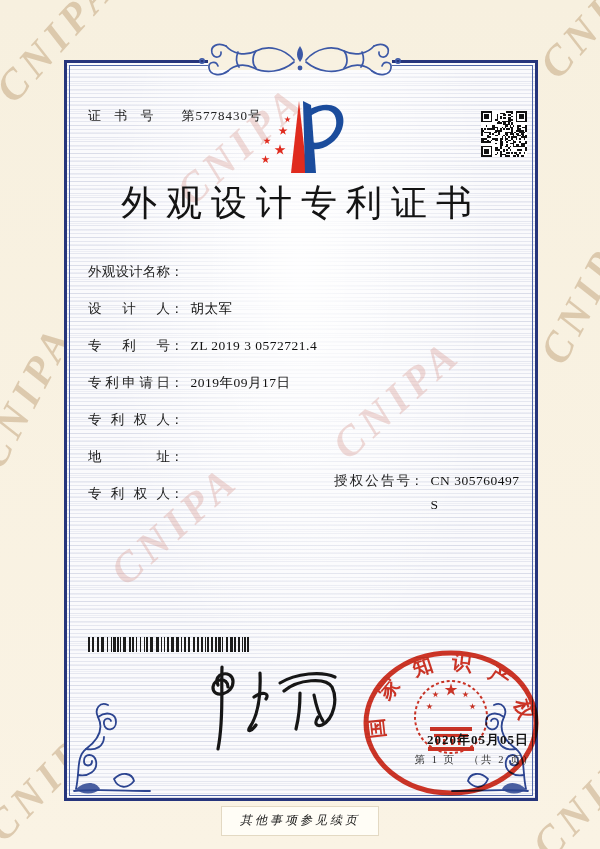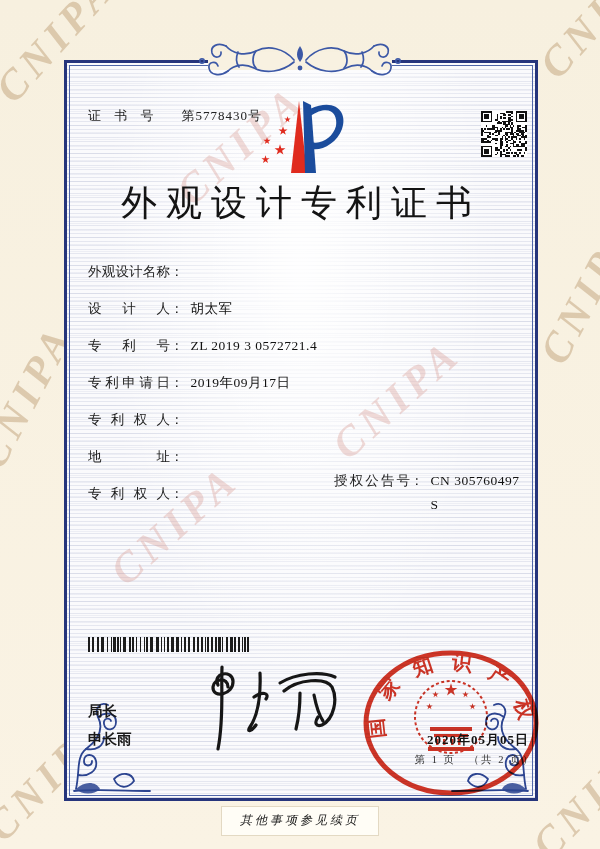--- a/index.html
+++ b/index.html
@@ -446,24 +446,20 @@
           <span class="flabel">授权公告号</span>
             <span class="fcolon">：</span>
             <span class="fvalue">CN 305760497 S</span>
         </span>
       </div>
     </div>
 
 
     <div class="barcode" style="background-image: linear-gradient(90deg, rgb(28, 28, 28) 0px, rgb(28, 28, 28) 2px, rgba(0, 0, 0, 0) 2px, rgba(0, 0, 0, 0) 4px, rgb(28, 28, 28) 4px, rgb(28, 28, 28) 6px, rgba(0, 0, 0, 0) 6px, rgba(0, 0, 0, 0) 9px, rgb(28, 28, 28) 9px, rgb(28, 28, 28) 11px, rgba(0, 0, 0, 0) 11px, rgba(0, 0, 0, 0) 13px, rgb(28, 28, 28) 13px, rgb(28, 28, 28) 16px, rgba(0, 0, 0, 0) 16px, rgba(0, 0, 0, 0) 19px, rgb(28, 28, 28) 19px, rgb(28, 28, 28) 20px, rgba(0, 0, 0, 0) 20px, rgba(0, 0, 0, 0) 23px, rgb(28, 28, 28) 23px, rgb(28, 28, 28) 24px, rgba(0, 0, 0, 0) 24px, rgba(0, 0, 0, 0) 25px, rgb(28, 28, 28) 25px, rgb(28, 28, 28) 28px, rgba(0, 0, 0, 0) 28px, rgba(0, 0, 0, 0) 29px, rgb(28, 28, 28) 29px, rgb(28, 28, 28) 31px, rgba(0, 0, 0, 0) 31px, rgba(0, 0, 0, 0) 32px, rgb(28, 28, 28) 32px, rgb(28, 28, 28) 33px, rgba(0, 0, 0, 0) 33px, rgba(0, 0, 0, 0) 35px, rgb(28, 28, 28) 35px, rgb(28, 28, 28) 38px, rgba(0, 0, 0, 0) 38px, rgba(0, 0, 0, 0) 41px, rgb(28, 28, 28) 41px, rgb(28, 28, 28) 43px, rgba(0, 0, 0, 0) 43px, rgba(0, 0, 0, 0) 44px, rgb(28, 28, 28) 44px, rgb(28, 28, 28) 46px, rgba(0, 0, 0, 0) 46px, rgba(0, 0, 0, 0) 48px, rgb(28, 28, 28) 48px, rgb(28, 28, 28) 49px, rgba(0, 0, 0, 0) 49px, rgba(0, 0, 0, 0) 52px, rgb(28, 28, 28) 52px, rgb(28, 28, 28) 53px, rgba(0, 0, 0, 0) 53px, rgba(0, 0, 0, 0) 56px, rgb(28, 28, 28) 56px, rgb(28, 28, 28) 57px, rgba(0, 0, 0, 0) 57px, rgba(0, 0, 0, 0) 58px, rgb(28, 28, 28) 58px, rgb(28, 28, 28) 60px, rgba(0, 0, 0, 0) 60px, rgba(0, 0, 0, 0) 62px, rgb(28, 28, 28) 62px, rgb(28, 28, 28) 65px, rgba(0, 0, 0, 0) 65px, rgba(0, 0, 0, 0) 68px, rgb(28, 28, 28) 68px, rgb(28, 28, 28) 71px, rgba(0, 0, 0, 0) 71px, rgba(0, 0, 0, 0) 73px, rgb(28, 28, 28) 73px, rgb(28, 28, 28) 74px, rgba(0, 0, 0, 0) 74px, rgba(0, 0, 0, 0) 76px, rgb(28, 28, 28) 76px, rgb(28, 28, 28) 77px, rgba(0, 0, 0, 0) 77px, rgba(0, 0, 0, 0) 79px, rgb(28, 28, 28) 79px, rgb(28, 28, 28) 81px, rgba(0, 0, 0, 0) 81px, rgba(0, 0, 0, 0) 83px, rgb(28, 28, 28) 83px, rgb(28, 28, 28) 86px, rgba(0, 0, 0, 0) 86px, rgba(0, 0, 0, 0) 88px, rgb(28, 28, 28) 88px, rgb(28, 28, 28) 91px, rgba(0, 0, 0, 0) 91px, rgba(0, 0, 0, 0) 93px, rgb(28, 28, 28) 93px, rgb(28, 28, 28) 94px, rgba(0, 0, 0, 0) 94px, rgba(0, 0, 0, 0) 96px, rgb(28, 28, 28) 96px, rgb(28, 28, 28) 98px, rgba(0, 0, 0, 0) 98px, rgba(0, 0, 0, 0) 100px, rgb(28, 28, 28) 100px, rgb(28, 28, 28) 102px, rgba(0, 0, 0, 0) 102px, rgba(0, 0, 0, 0) 105px, rgb(28, 28, 28) 105px, rgb(28, 28, 28) 107px, rgba(0, 0, 0, 0) 107px, rgba(0, 0, 0, 0) 109px, rgb(28, 28, 28) 109px, rgb(28, 28, 28) 111px, rgba(0, 0, 0, 0) 111px, rgba(0, 0, 0, 0) 113px, rgb(28, 28, 28) 113px, rgb(28, 28, 28) 115px, rgba(0, 0, 0, 0) 115px, rgba(0, 0, 0, 0) 117px, rgb(28, 28, 28) 117px, rgb(28, 28, 28) 118px, rgba(0, 0, 0, 0) 118px, rgba(0, 0, 0, 0) 119px, rgb(28, 28, 28) 119px, rgb(28, 28, 28) 121px, rgba(0, 0, 0, 0) 121px, rgba(0, 0, 0, 0) 123px, rgb(28, 28, 28) 123px, rgb(28, 28, 28) 125px, rgba(0, 0, 0, 0) 125px, rgba(0, 0, 0, 0) 127px, rgb(28, 28, 28) 127px, rgb(28, 28, 28) 129px, rgba(0, 0, 0, 0) 129px, rgba(0, 0, 0, 0) 130px, rgb(28, 28, 28) 130px, rgb(28, 28, 28) 133px, rgba(0, 0, 0, 0) 133px, rgba(0, 0, 0, 0) 134px, rgb(28, 28, 28) 134px, rgb(28, 28, 28) 135px, rgba(0, 0, 0, 0) 135px, rgba(0, 0, 0, 0) 138px, rgb(28, 28, 28) 138px, rgb(28, 28, 28) 140px, rgba(0, 0, 0, 0) 140px, rgba(0, 0, 0, 0) 142px, rgb(28, 28, 28) 142px, rgb(28, 28, 28) 145px, rgba(0, 0, 0, 0) 145px, rgba(0, 0, 0, 0) 146px, rgb(28, 28, 28) 146px, rgb(28, 28, 28) 148px, rgba(0, 0, 0, 0) 148px, rgba(0, 0, 0, 0) 150px, rgb(28, 28, 28) 150px, rgb(28, 28, 28) 152px, rgba(0, 0, 0, 0) 152px, rgba(0, 0, 0, 0) 154px, rgb(28, 28, 28) 154px, rgb(28, 28, 28) 155px, rgba(0, 0, 0, 0) 155px, rgba(0, 0, 0, 0) 156px, rgb(28, 28, 28) 156px, rgb(28, 28, 28) 158px, rgba(0, 0, 0, 0) 158px, rgba(0, 0, 0, 0) 159px, rgb(28, 28, 28) 159px, rgb(28, 28, 28) 161px, rgba(0, 0, 0, 0) 161px, rgba(0, 0, 0, 0) 164px);"></div>
 
-    <div class="director">
-      <div>局长</div>
-      <div>申长雨</div>
-    </div>
 
     <svg class="signature" viewBox="0 0 150 92">
       <g stroke="#161616" fill="none" stroke-width="3.2" stroke-linecap="round">
         <path d="M30,22 C24,10 44,6 45,18 C46,32 24,36 25,24 C26,15 40,14 40,24"></path>
         <path d="M34,4 C33,28 36,56 30,86"></path>
         <path d="M66,34 C74,28 82,30 78,36"></path>
         <path d="M72,10 C73,34 70,52 62,64 C58,70 64,68 68,62"></path>
         <path d="M92,20 C108,10 134,8 147,14"></path>
         <path d="M96,28 C110,16 138,14 144,24 C150,36 146,56 134,62 C128,64 126,60 130,54"></path>
         <path d="M112,30 C112,46 110,58 108,66"></path>

